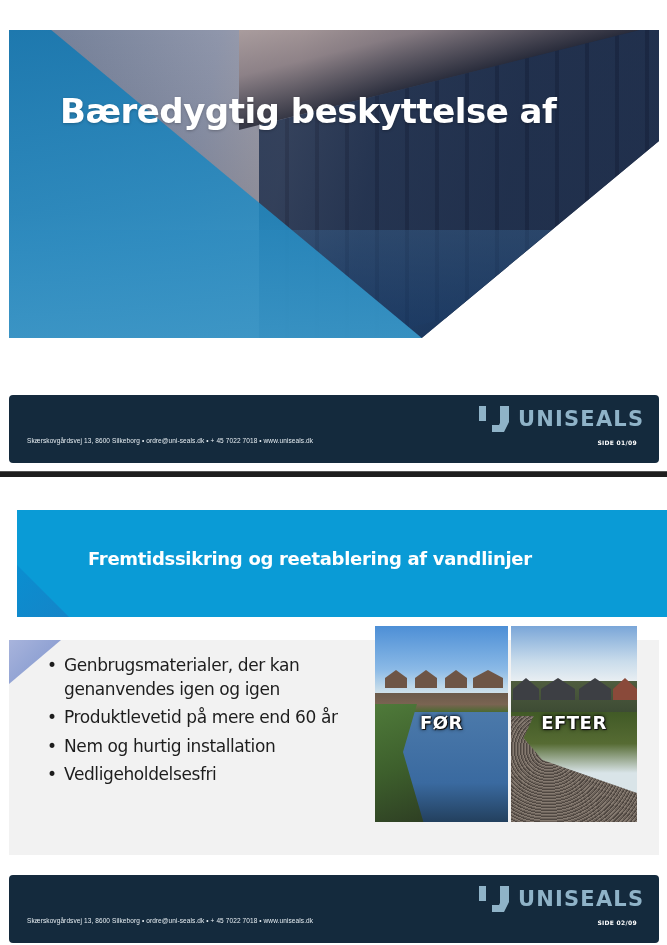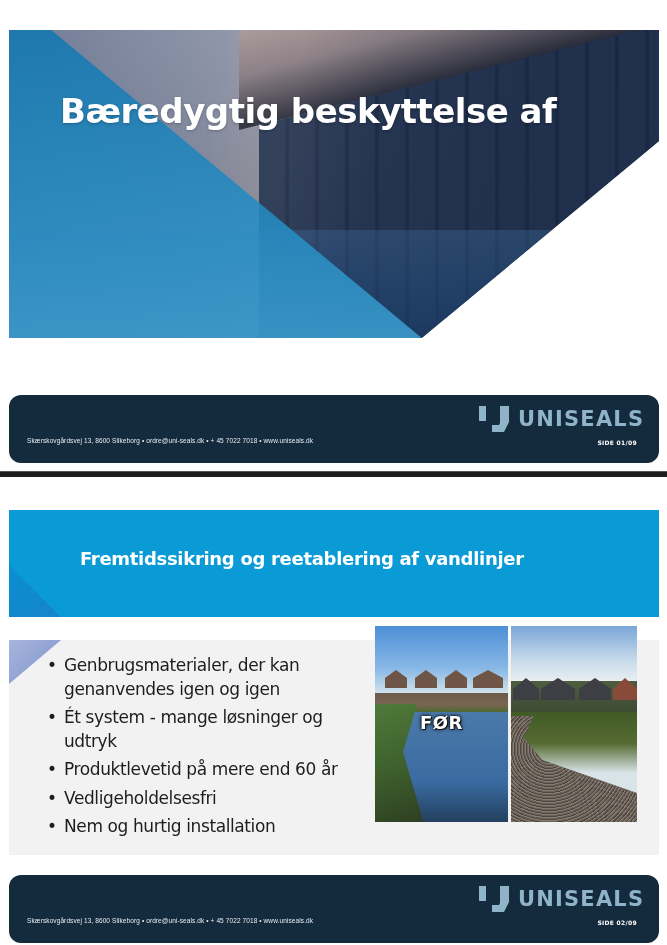--- a/index.html
+++ b/index.html
@@ -39,21 +39,21 @@
   .hero-title {
     position: absolute; left: 60px; top: 88px; width: 560px;
     color: #ffffff; font-family: "DejaVu Sans", sans-serif; font-weight: bold;
     font-size: 34px; line-height: 46px; letter-spacing: -0.5px;
     text-shadow: 0 1px 3px rgba(0,0,0,.25);
   }
 
   
   .footer {
     position: absolute; left: 9px; width: 650px; height: 68px;
-    background: #142a3d; border-radius: 12px;
+    background: #142a3d; border-radius: 4px;
   }
   .footer .addr {
     position: absolute; left: 18px; top: 42px;
     color: #e6edf2; font-size: 6.5px; letter-spacing: .1px;
   }
   .footer .logo { position: absolute; left: 470px; top: 11px; height: 26px; display: flex; align-items: center; }
   .footer .logo svg { display: block; }
   .footer .logo-text {
     margin-left: 9px; color: #8fb3c8; font-weight: bold; font-size: 21px;
     font-family: "DejaVu Sans", sans-serif; letter-spacing: 1.2px;
@@ -65,21 +65,21 @@
   }
 
   
   .separator {
     position: absolute; left: 0; top: 471px; width: 667px; height: 6px;
     background: #1e1e1e; border-top: 1px solid #555;
   }
 
   
   .banner {
-    position: absolute; left: 9px; top: 510px; width: 650px; height: 107px;
+    position: absolute; left: 17px; top: 510px; width: 650px; height: 107px;
     background: #0a9bd6;
   }
   .banner-title {
     position: absolute; left: 71px; top: 38px;
     color: #ffffff; font-family: "DejaVu Sans", sans-serif; font-weight: bold; font-size: 18px;
     letter-spacing: -0.3px;
   }
   .banner .corner-tri {
     position: absolute; left: 0; top: 55px; width: 52px; height: 52px;
     clip-path: polygon(0 0, 100% 100%, 0 100%);
@@ -177,42 +177,42 @@
 <section>
   <div class="banner">
     <div class="corner-tri"></div>
     <div class="banner-title">Fremtidssikring og reetablering af vandlinjer</div>
   </div>
 
   <div class="content">
     <div class="side-tri"></div>
     <ul class="bullets">
       <li>Genbrugsmaterialer, der kan genanvendes igen og igen</li>
-      <li>Ét system - mange løsninger og udtryk</li>
       <li>Produktlevetid på mere end 60 år</li>
+      <li>Nem og hurtig installation</li>
       <li>Vedligeholdelsesfri</li>
-      <li>Nem og hurtig installation</li>
     </ul>
   </div>
 
   <div class="photo photo-before" title="Lakeside with eroded bank and old wooden bulwark before installation">
     <div class="house" style="left:10px;"></div>
     <div class="house" style="left:40px;"></div>
     <div class="house" style="left:70px;"></div>
     <div class="house" style="left:98px;width:30px;"></div>
     <div class="bank"></div>
     <div class="photo-label">FØR</div>
   </div>
 
   <div class="photo photo-after" title="Lakeside with gravel bank after installation">
     <div class="house" style="left:2px;"></div>
     <div class="house" style="left:30px;width:34px;"></div>
     <div class="house" style="left:68px;width:32px;"></div>
     <div class="house" style="left:102px;width:24px;background:#8a4a3a;"></div>
     <div class="gravel"></div>
+    <div class="photo-label">EFTER</div>
   </div>
 
   <footer class="footer" style="top:875px;">
     <div class="addr">Skærskovgårdsvej 13, 8600 Silkeborg • ordre@uni-seals.dk • + 45 7022 7018 • www.uniseals.dk</div>
     <div class="logo">
       <svg width="30" height="26" viewBox="0 0 30 26">
         <rect x="0" y="0" width="7" height="15" fill="#8fb3c8"></rect>
         <path d="M12 0 H30 V16 L25 26 H13 V19 H20 L21 17 V0 Z" fill="#8fb3c8"></path>
         <rect x="12" y="0" width="8" height="5" fill="#142a3d"></rect>
       </svg>

